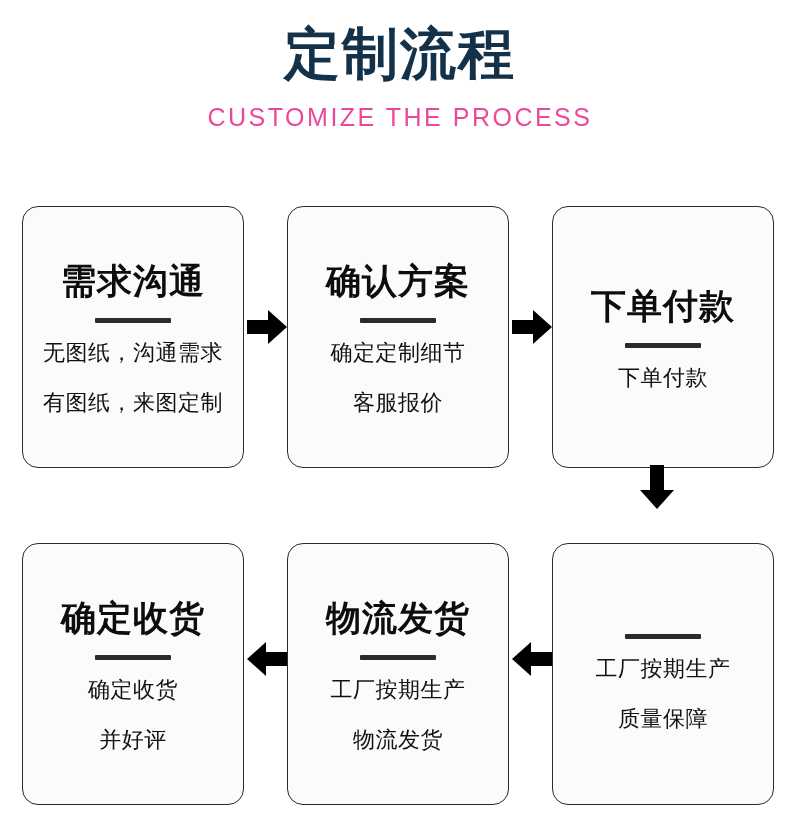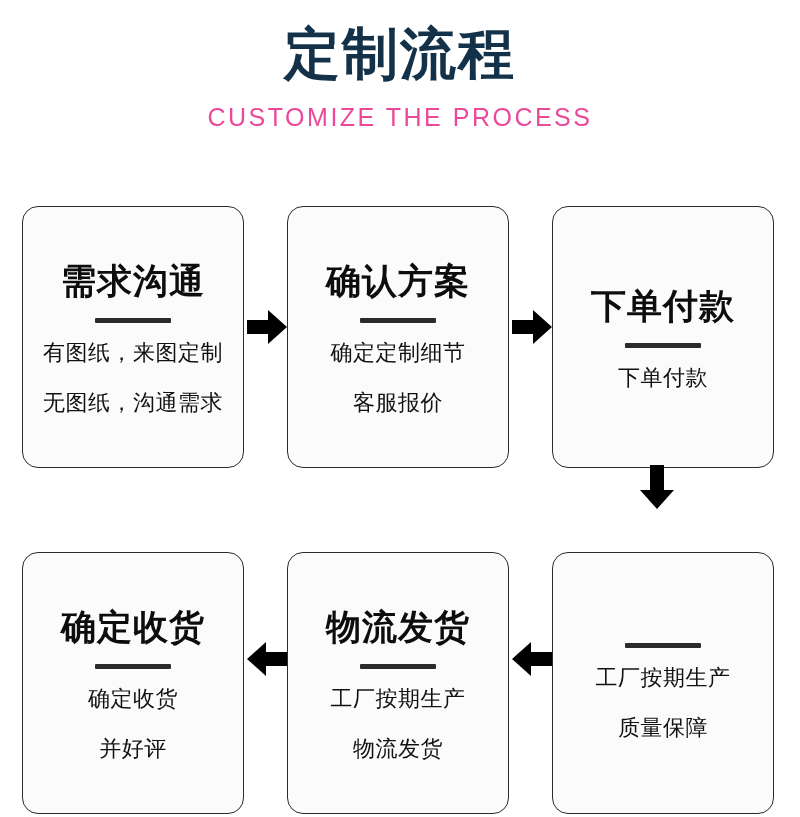--- a/index.html
+++ b/index.html
@@ -61,21 +61,21 @@
     box-sizing: border-box;
     border: 1.4px solid #2b2b2b;
     border-radius: 16px;
     background: #fbfbfb;
     display: flex;
     flex-direction: column;
     align-items: center;
     justify-content: center;
   }
   .card.row1 { top: 16px; }
-  .card.row2 { top: 362px; }
+  .card.row2 { top: 353px; }
   .card.col1 { left: 22px; }
   .card.col2 { left: 287px; }
   .card.col3 { left: 552px; }
 
   .card-title {
     font-size: 35px;
     line-height: 42px;
     font-weight: 700;
     color: #0d0d0d;
     letter-spacing: 1px;
@@ -117,22 +117,22 @@
 <div class="header">
   <h1 class="main-title">定制流程</h1>
   <p class="sub-title">CUSTOMIZE THE PROCESS</p>
 </div>
 
 <div class="flow">
 
   <div class="card row1 col1">
     <div class="card-title">需求沟通</div>
     <div class="card-divider"></div>
+    <div class="card-line">无图纸，沟通需求</div>
     <div class="card-line">有图纸，来图定制</div>
-    <div class="card-line">无图纸，沟通需求</div>
   </div>
 
   <div class="card row1 col2">
     <div class="card-title">确认方案</div>
     <div class="card-divider"></div>
     <div class="card-line">确定定制细节</div>
     <div class="card-line">客服报价</div>
   </div>
 
   <div class="card row1 col3">

